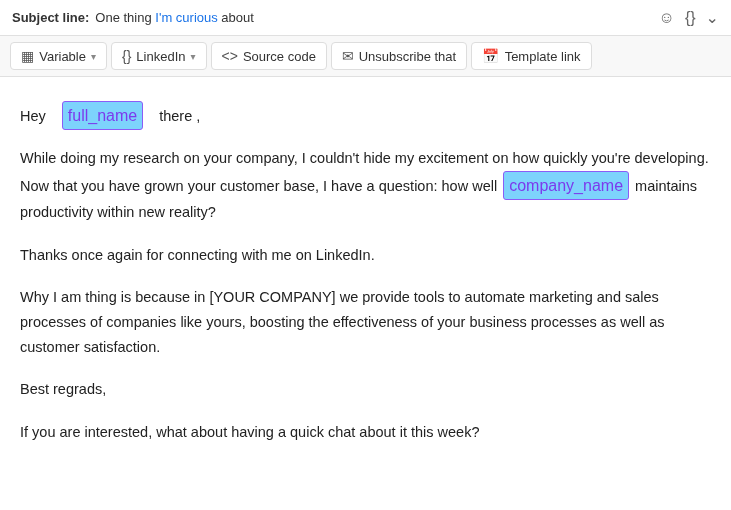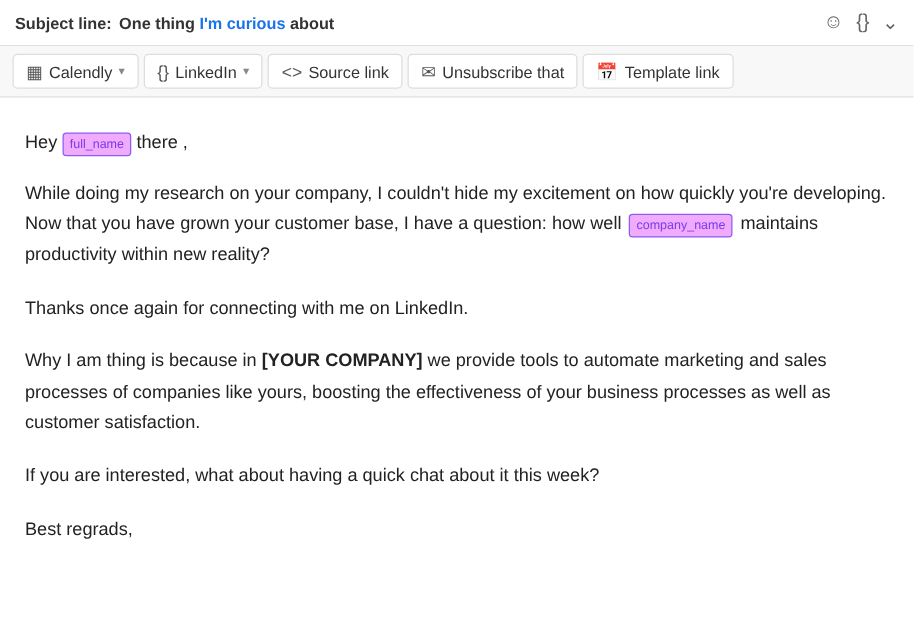--- a/index.html
+++ b/index.html
@@ -21,21 +21,20 @@
       font-size: 13px;
       color: #444;
       gap: 6px;
     }
     .subject-label {
       font-weight: 600;
       color: #333;
     }
     .subject-text {
       color: #333;
-      font-weight: bold;
     }
     .subject-icons {
       margin-left: auto;
       display: flex;
       align-items: center;
       gap: 10px;
     }
     .subject-icons span {
       cursor: pointer;
       color: #666;
@@ -85,66 +84,66 @@
     .email-body p:last-child {
       margin-bottom: 0;
     }
 
     
     .var-pill {
       display: inline-block;
       border: 1.5px solid #8b5cf6;
       border-radius: 3px;
       padding: 0px 5px;
-      font-size: 10px;
+      font-size: 16px;
       color: #7c3aed;
-      background: #f0abfc;
+      background: #7dd3fc;
       vertical-align: baseline;
       margin: 0 2px;
     }
 
-    .bold { font-weight: 700; }
+    .bold { font-weight: 400; }
 
     .greeting-line {
       margin-bottom: 16px;
       display: flex;
       align-items: baseline;
       flex-wrap: wrap;
-      gap: 2px;
+      gap: 14px;
     }
   </style>
 </head>
 <body>
 
 <div class="subject-bar">
   <span class="subject-label">Subject line:</span>
   <span class="subject-text">
     <span>One thing </span><span style="color:#1a73e8;">I'm curious</span><span> about</span>
   </span>
   <div class="subject-icons">
     <span title="Emoji">☺</span>
     <span title="Variables">{}</span>
     <span title="More">⌄</span>
   </div>
 </div>
 
 <div class="toolbar">
   <div class="toolbar-item">
     <span class="icon">▦</span>
-    <span>Calendly</span>
+    <span>Variable</span>
     <span class="chevron">▾</span>
   </div>
   <div class="toolbar-item">
     <span class="icon">{}</span>
     <span>LinkedIn</span>
     <span class="chevron">▾</span>
   </div>
   <div class="toolbar-item">
     <span class="icon">&lt;&gt;</span>
-    <span>Source link</span>
+    <span>Source code</span>
   </div>
   <div class="toolbar-item">
     <span class="icon">✉</span>
     <span>Unsubscribe that</span>
   </div>
   <div class="toolbar-item">
     <span class="icon">📅</span>
     <span>Template link</span>
   </div>
 </div>
@@ -165,21 +164,21 @@
 
   <p>
     <span>Thanks once again for connecting with me on LinkedIn.</span>
   </p>
 
   <p>
     <span>Why I am thing is because in </span><span class="bold">[YOUR COMPANY]</span><span> we provide tools to automate marketing and sales processes of companies like yours, boosting the effectiveness of your business processes as well as customer satisfaction.</span>
   </p>
 
   <p>
-    <span>If you are interested, what about having a quick chat about it this week?</span>
+    <span>Best regrads,</span>
   </p>
 
   <p>
-    <span>Best regrads,</span>
+    <span>If you are interested, what about having a quick chat about it this week?</span>
   </p>
 
 
 </div>
 
 </body></html>

